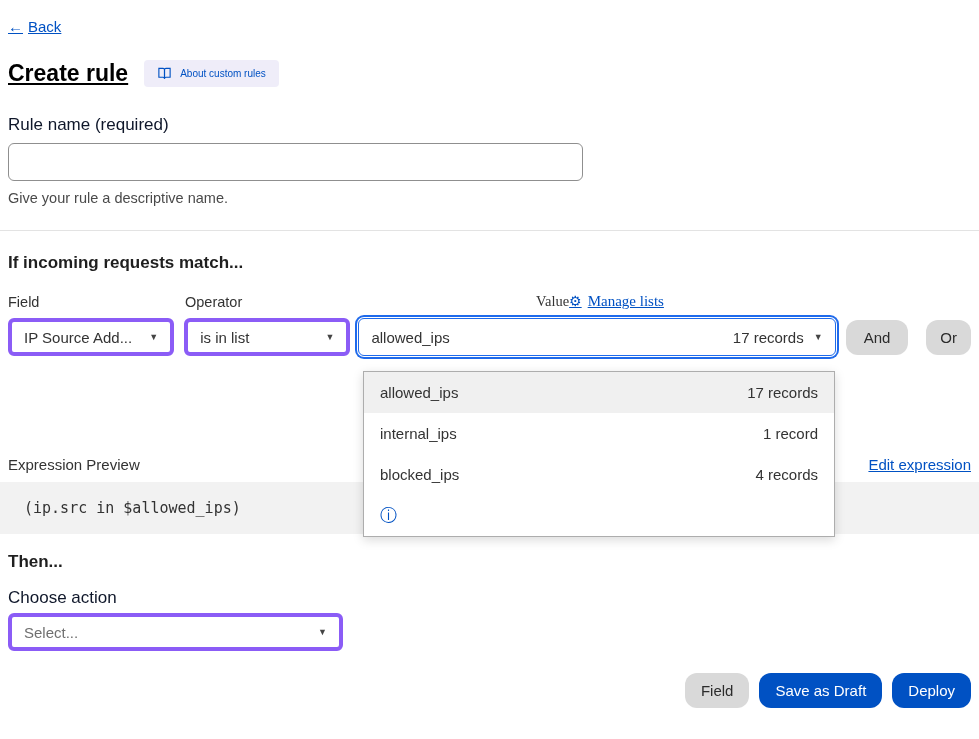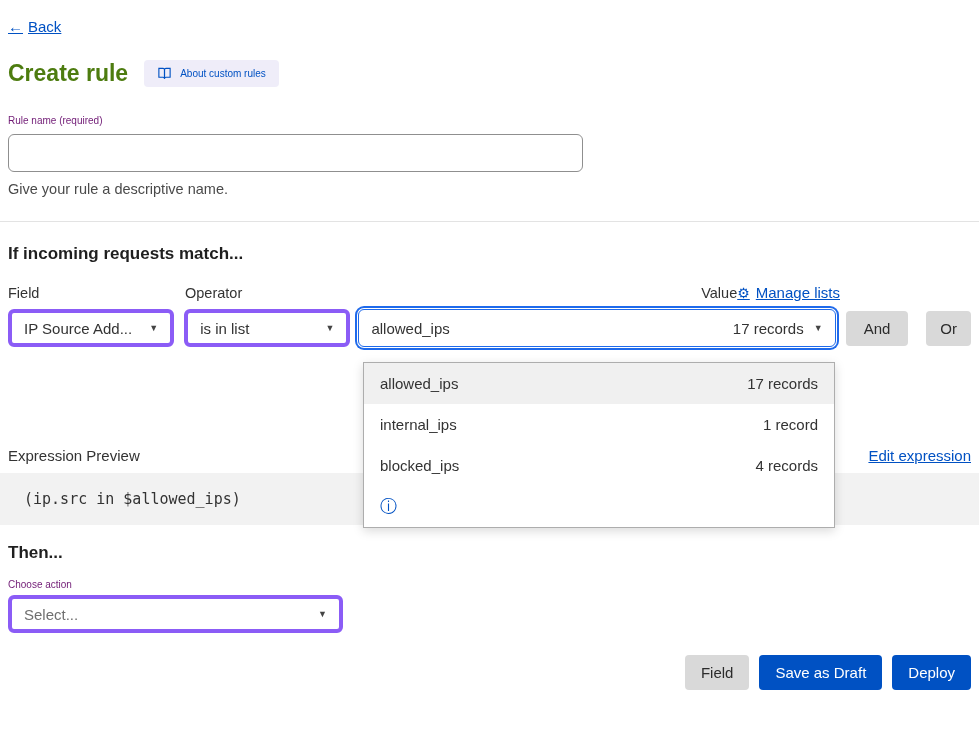--- a/index.html
+++ b/index.html
@@ -9,65 +9,65 @@
     background:#ffffff; color:#333; overflow:hidden;
   }
   .page { position:relative; height:100%; padding:18px 8px 0 8px; }
 
   a.link { color:#0051c3; text-decoration:underline; cursor:pointer; font-size:15px; }
 
   .back-link { display:inline-flex; align-items:center; gap:5px; }
   .back-arrow { text-decoration:none; display:inline-block; }
 
   .title-row { margin-top:24px; display:flex; align-items:center; gap:16px; }
-  h1 { font-size:23px; font-weight:bold; color:#4d7c0f; }
+  h1 { font-size:23px; font-weight:bold; color:#000000;text-decoration:underline; }
   .about-badge {
     display:inline-flex; align-items:center; gap:8px;
     background:#efedf9; color:#0051c3; font-size:10px;
     padding:6px 13px; border-radius:4px; cursor:pointer;
   }
 
-  .field-label { margin-top:28px; font-size:10px; color:#701a75; }
+  .field-label { margin-top:28px; font-size:17px; color:#0f172a; }
   .text-input {
     margin-top:8px; width:575px; height:38px;
     border:1px solid #8f8f8f; border-radius:6px;
     padding:0 12px; font-size:15px; font-family:inherit;
     outline:none; display:block;
   }
   .helper { margin-top:9px; font-size:14.5px; color:#4a4a4a; }
 
   .divider { margin:24px -8px 0 -8px; border-top:1px solid #e3e3e3; }
 
   .section-heading { margin-top:22px; font-size:17px; font-weight:bold; color:#1f1f1f; }
 
   .controls { margin-top:20px; position:relative; }
   .labels-row { display:flex; font-size:14.5px; color:#333; align-items:center; }
   .col-field { width:167px; margin-right:10px; }
   .col-operator { width:167px; margin-right:8px; }
-  .col-value { width:480px; display:flex; justify-content:flex-end; align-items:center; }
+  .col-value { width:480px; display:flex; justify-content:center; align-items:center;font-family:Liberation Serif, serif; }
   .manage-lists { display:inline-flex; align-items:center; gap:6px; }
   .gear { text-decoration:none; font-size:14px; }
 
   .selects-row { display:flex; margin-top:8px; align-items:center; }
   .select {
     height:38px; background:#fff; border:4px solid #8b5cf6; border-radius:6px;
     display:flex; align-items:center; justify-content:space-between;
     padding:0 12px; font-size:15px; cursor:pointer; color:#333;
   }
   .chev { font-size:9px; color:#444; margin-left:10px; }
   .select-field { width:167px; margin-right:10px; }
   .select-operator { width:167px; margin-right:8px; }
   .select-value {
     width:480px;
     border:1px solid #1f6aeb;
     box-shadow:0 0 0 1px #ffffff, 0 0 0 3px #1f6aeb;
   }
   .select-right { display:flex; align-items:center; }
 
-  .btn { border:none; border-radius:4px; font-size:15px; font-family:inherit; cursor:pointer; }
+  .btn { border:none; border-radius:12px; font-size:15px; font-family:inherit; cursor:pointer; }
   .btn-gray { background:#d9d9d9; color:#2b2b2b; padding:9px 16px; }
   .btn-and { margin-left:10px; padding:9px 18px; }
   .btn-or { margin-left:18px; padding:9px 14px; }
 
   .dropdown {
     position:absolute; top:78px; left:355px; width:472px;
     background:#fff; border:1px solid #adadad;
     box-shadow:0 3px 10px rgba(0,0,0,0.15); z-index:10;
   }
   .dd-row {

